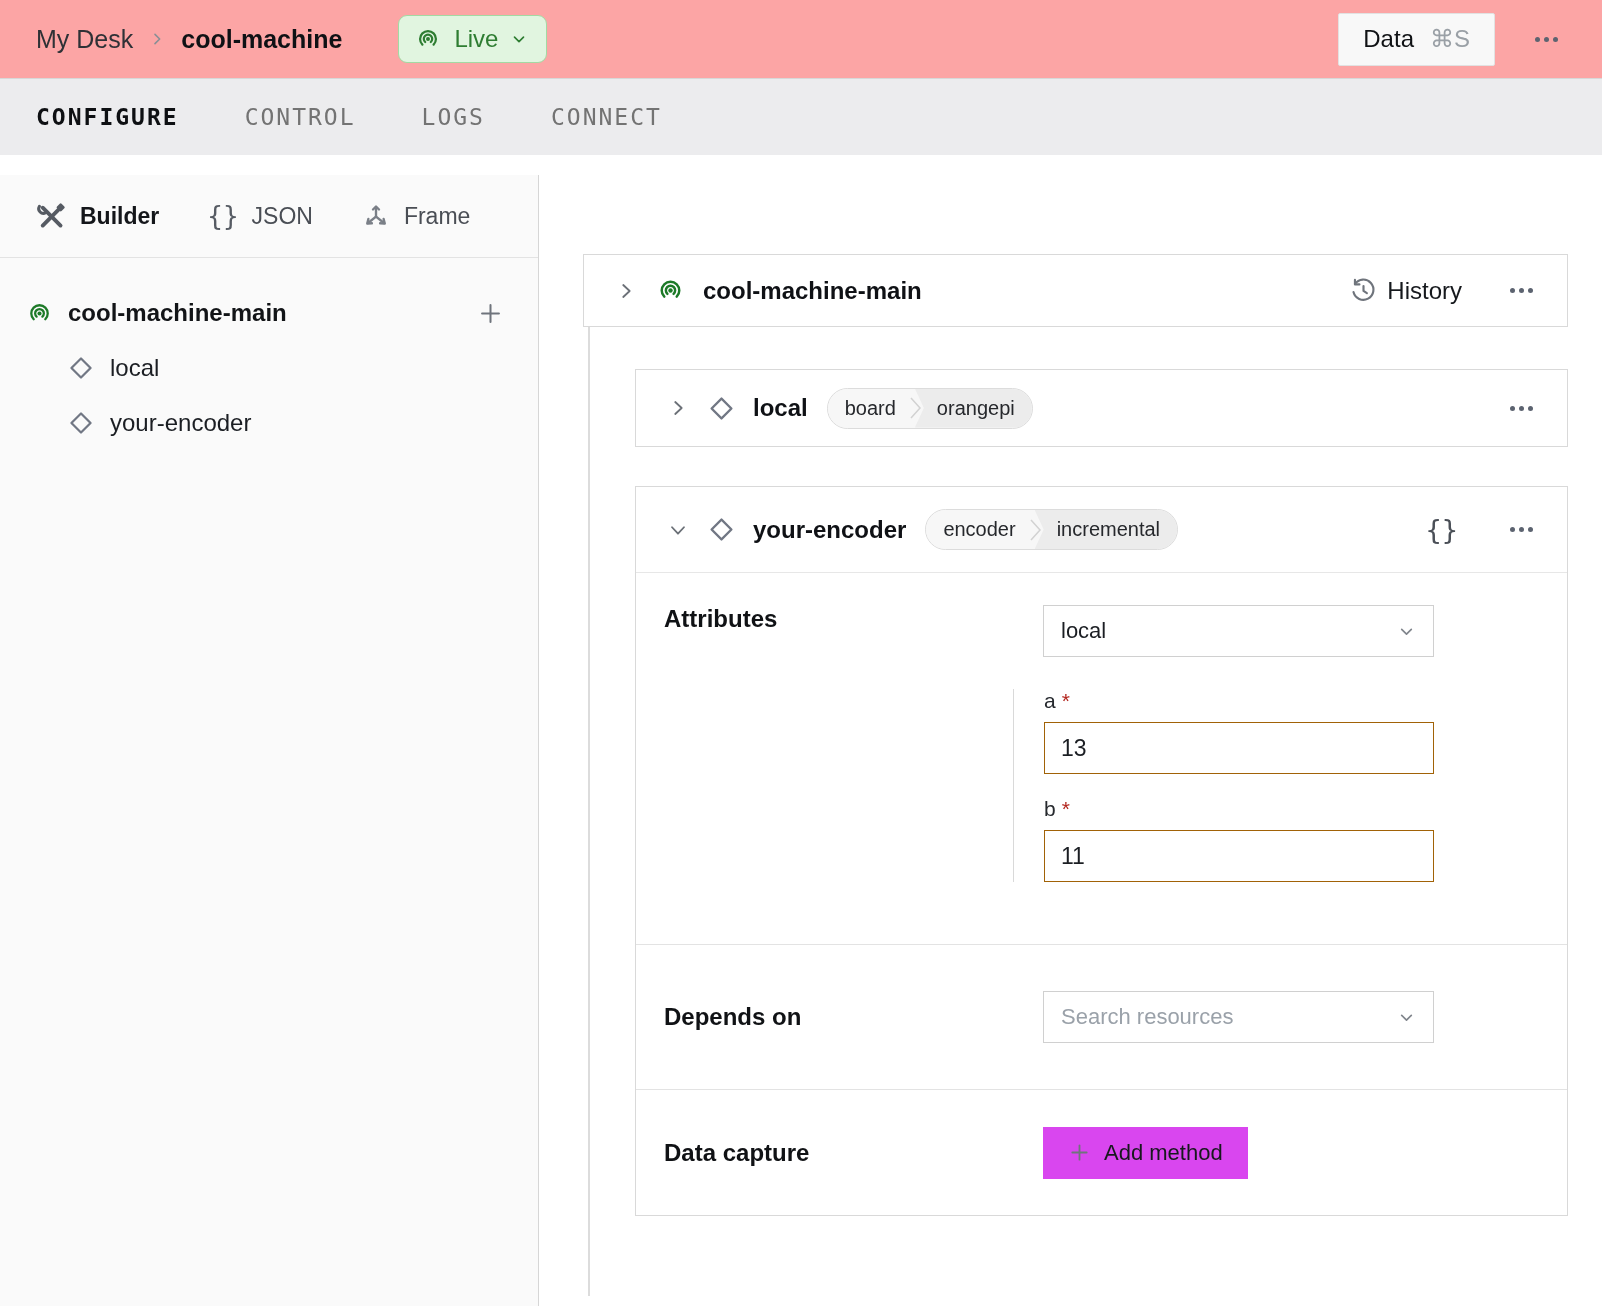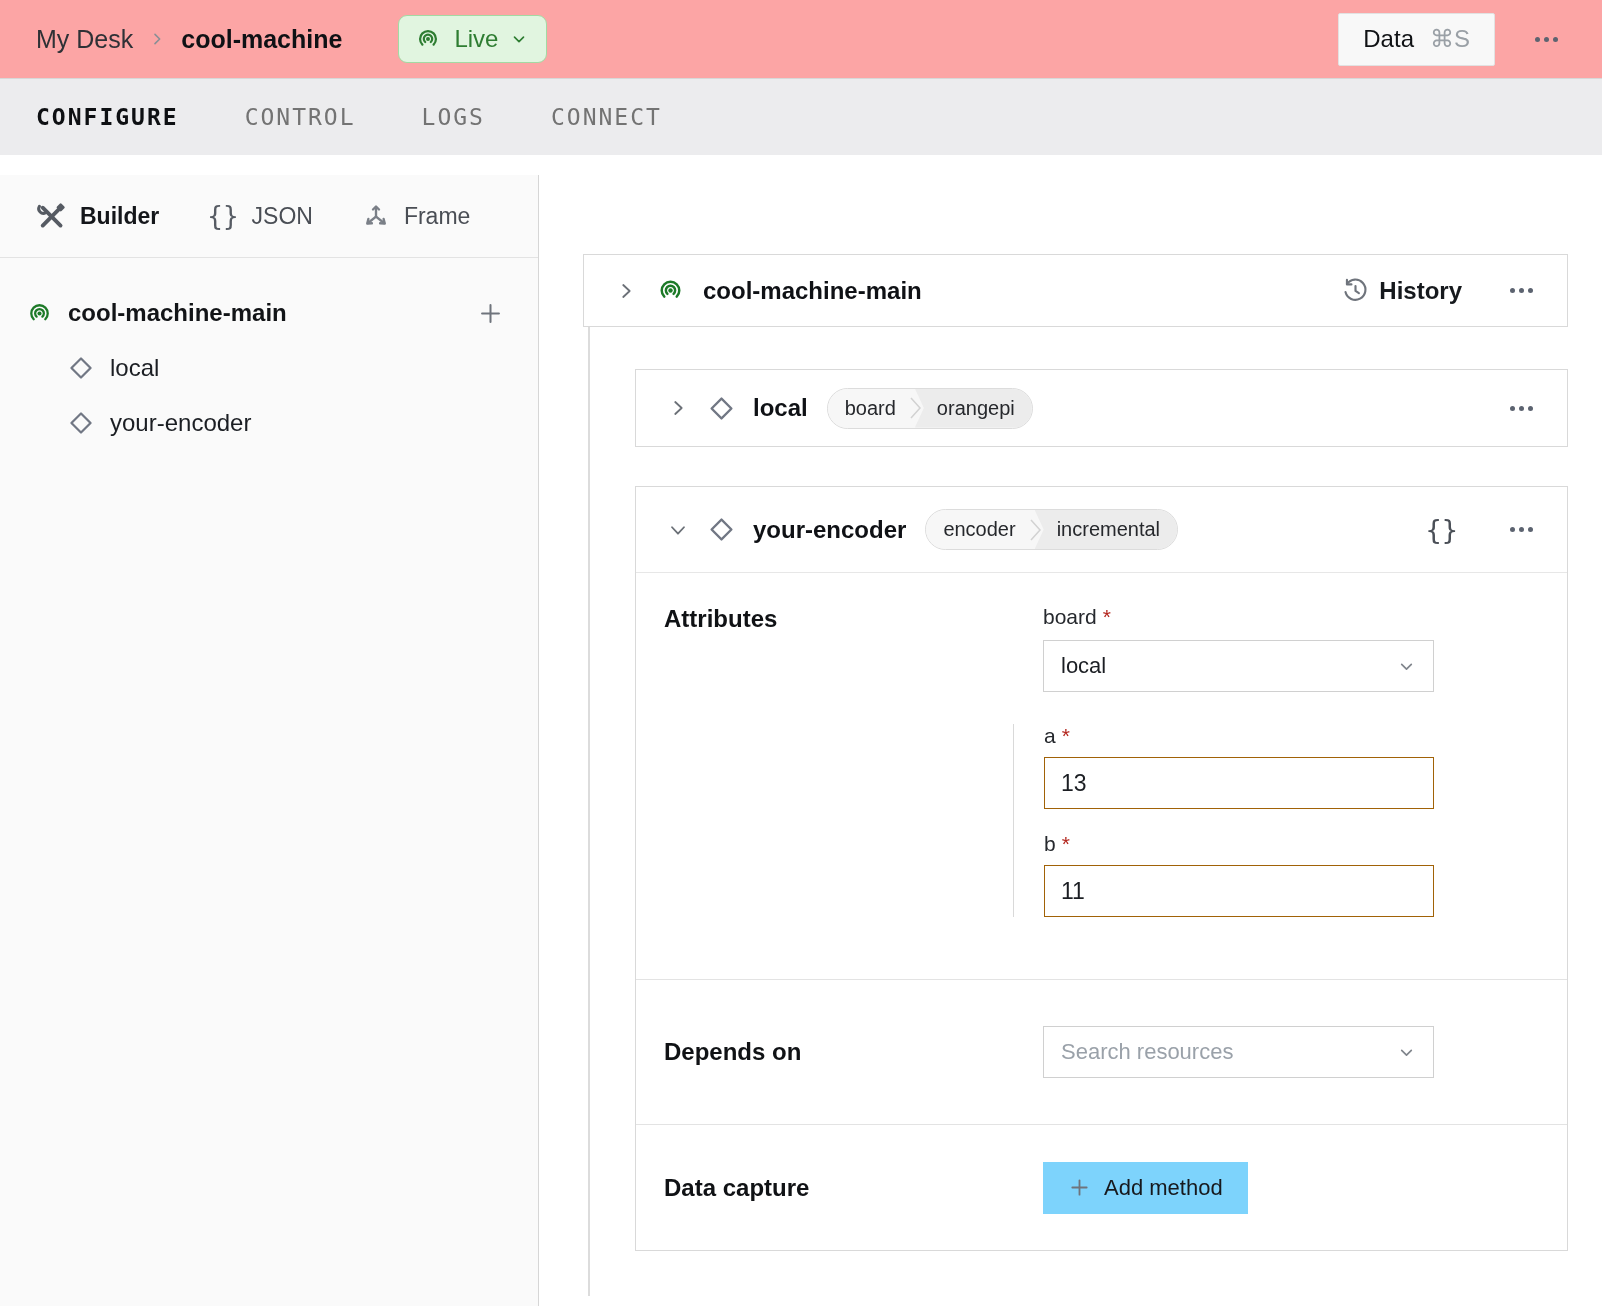--- a/index.html
+++ b/index.html
@@ -52,21 +52,21 @@
   .tree-line { position:absolute; left:49px; top:152px; width:2px; height:969px; background:#dcdcdc; }
 
   .card { background:#fff; border:1px solid #d9d9d9; }
   .card-header { display:flex; align-items:center; padding:0 28px 0 30px; }
   .caret { width:24px; display:flex; justify-content:center; cursor:pointer; flex:none; }
   .card-title { font-size:24px; font-weight:700; color:#0f1115; margin-left:17px; white-space:nowrap; }
   .diamond { margin-left:17px; display:flex; flex:none; }
 
   .machine-card { margin:79px 34px 0 44px; height:73px; }
   .machine-card .card-header { height:100%; }
-  .history-btn { margin-left:auto; display:flex; align-items:flex-start; gap:10px; cursor:pointer;font-weight:bold; }
+  .history-btn { margin-left:auto; display:flex; align-items:flex-start; gap:10px; cursor:pointer; }
   .history-label { font-size:24px; color:#16191d; }
   .card-dots { margin-left:42px; }
 
   .local-card { margin:42px 34px 0 96px; height:78px; }
   .local-card .card-header { height:100%; }
 
   .pill { display:flex; align-items:stretch; border:1px solid #dcdcdc; border-radius:22px;
     overflow:hidden; margin-left:19px; height:41px; background:#f7f7f7; }
   .pill-seg { display:flex; align-items:center; font-size:20px; color:#26282c; padding:0 17px; }
   .pill-seg.first { background:#f7f7f7; padding-right:13px; }
@@ -96,21 +96,21 @@
   .text-input { width:100%; height:52px; border:1px solid #a16207; background:#fff;
     font-size:23px; color:#1b1e23; padding:0 16px; font-family:inherit; outline:none; }
   .pin-field { margin-bottom:23px; }
   .pin-field.last { margin-bottom:0; }
 
   .h-row { display:flex; align-items:center; border-top:1px solid #e3e3e3; padding-left:28px; }
   .depends-row { height:145px; }
   .placeholder { color:#9aa1a9; }
   .capture-row { height:126px; }
   .add-method-btn { display:flex; align-items:center; gap:13px; height:52px; padding:0 25px;
-    background:#7dd3fc; border:none; cursor:pointer; font-size:22px; color:#17191d;
+    background:#d946ef; border:none; cursor:pointer; font-size:22px; color:#17191d;
     font-family:inherit; }
 
   svg { display:block; }
 </style>
 </head>
 <body>
 
 <header class="topbar">
   <nav class="breadcrumb">
     <span class="crumb-parent">My Desk</span>
@@ -319,23 +319,20 @@
             <i></i>
             <i></i>
           </span>
       </div>
 
       <div class="attr-section">
         <div class="col-left">
           <div class="section-heading">Attributes</div>
         </div>
         <div class="col-right">
-          <div class="field-label">
-            <span>board</span><span class="req">*</span>
-          </div>
           <div class="select-box">
             <span class="select-value">local</span>
             <svg width="21" height="21" viewBox="0 0 24 24">
                 <polyline points="6.5,9.5 12,15 17.5,9.5" fill="none" stroke="#80858c" stroke-width="1.9" stroke-linecap="round" stroke-linejoin="round"></polyline>
               </svg>
           </div>
 
           <div class="pins-group">
             <div class="pin-field">
               <div class="pin-label">

